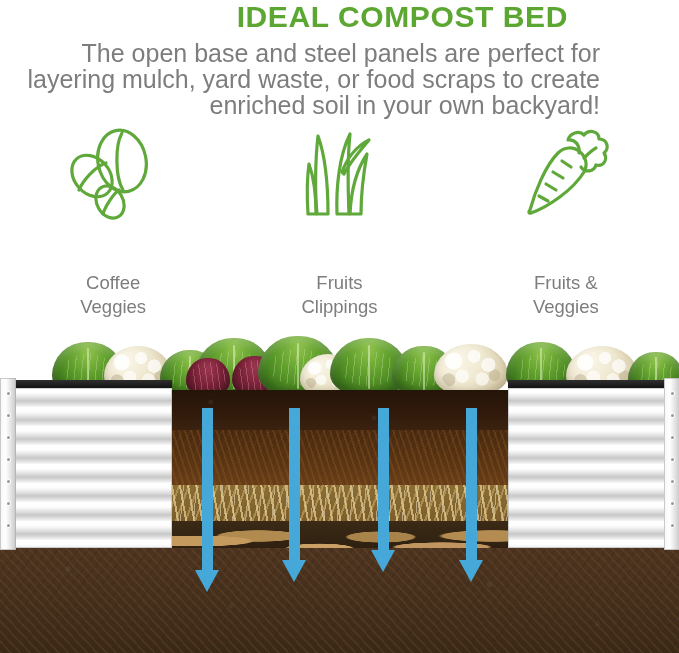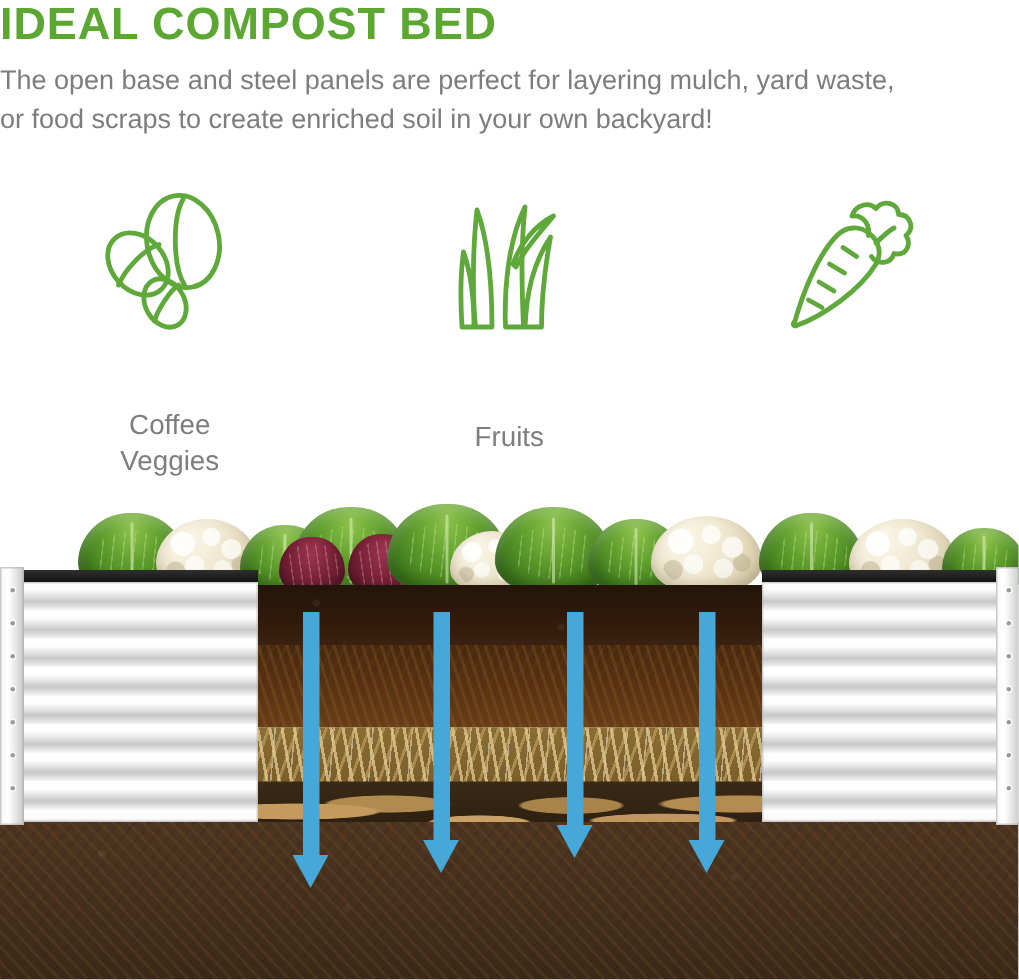--- a/index.html
+++ b/index.html
@@ -4,29 +4,29 @@
 <style>
   html,body{margin:0;padding:0;}
   body{
     width:679px;height:653px;overflow:hidden;background:#ffffff;
     font-family:"Liberation Sans", sans-serif;
     -webkit-font-smoothing:antialiased;
   }
   .page{position:relative;width:679px;height:653px;background:#fff;}
 
   
-  .header{position:absolute;left:0;top:0;width:568px;height:120px;text-align:left;}
+  .header{position:absolute;left:0;top:0;width:568px;height:120px;text-align:right;}
   .title{
     margin:0;padding-top:0px;
     font-size:30px;line-height:34px;font-weight:bold;letter-spacing:.6px;
     color:#5BA732;font-family:"Liberation Sans", sans-serif;
   }
   .subtitle{
     margin:6px auto 0;width:600px;
-    font-size:18px;line-height:26px;font-weight:300;
+    font-size:25px;line-height:26px;font-weight:300;
     color:#7d7d7d;font-family:"Liberation Sans", sans-serif;
   }
 
   
   .features{position:absolute;left:0;top:128px;width:679px;height:175px;display:flex;}
   .feature{flex:1;display:flex;flex-direction:column;align-items:center;gap:37px;}
   .feat-icon{height:100px;display:flex;align-items:center;justify-content:center;}
   .feat-label{
     margin-top:14px;text-align:center;
     font-size:18.5px;line-height:24px;font-weight:300;color:#7d7d7d;
@@ -212,34 +212,39 @@
         <svg class="ico" width="88" height="92" viewBox="0 0 88 92" fill="none" stroke="#5FA83A" stroke-width="3.2" stroke-linecap="round" stroke-linejoin="round">
           <path d="M30 86 L22 86 C20 66 20 34 23 8 C31 30 33 60 33 86 Z"></path>
           <path d="M51 86 L42 86 C41 60 44 28 55 6 C52 34 53 62 54 86 Z"></path>
           <path d="M21 86 L13 86 C12 70 12 50 14 36 C19 50 21 70 21 86 Z"></path>
           <path d="M64 86 L55 86 C56 64 60 44 72 26 C68 48 66 68 66 86 Z"></path>
           <path d="M47 44 C52 30 62 18 74 12 C64 24 55 34 49 46 Z"></path>
         </svg>
       </div>
       <div class="feat-label">
         <div>Fruits</div>
+        <div>Clippings</div>
       </div>
     </div>
 
     <div class="feature">
       <div class="feat-icon">
         <svg class="ico" width="96" height="92" viewBox="0 0 96 92" fill="none" stroke="#5FA83A" stroke-width="3.2" stroke-linecap="round" stroke-linejoin="round">
           <path d="M12 82 C10 84 11 86 13 85 C30 79 55 62 66 44 C70 37 68 29 62 24 C55 18 46 19 40 25 C27 38 17 64 12 82 Z"></path>
           <path d="M35 44 L45 50"></path>
           <path d="M28 56 L38 62"></path>
           <path d="M44 33 L53 39"></path>
           <path d="M21 68 L30 73"></path>
           <path d="M61 25 C62 17 57 11 50 12 C52 5 61 2 66 7 C71 1 81 3 81 11 C89 11 92 20 86 25 C90 31 86 39 78 37 C76 44 67 45 63 39"></path>
           <path d="M66 30 C70 26 74 22 78 20"></path>
         </svg>
+      </div>
+      <div class="feat-label">
+        <div>Fruits &amp;</div>
+        <div>Veggies</div>
       </div>
     </div>
 
   </div>
 
   <div class="hero">
 
     <div class="veg-band">
       <div class="veg cabbage" style="left:52px;width:72px;height:54px;"></div>
       <div class="veg cauli" style="left:104px;width:68px;height:50px;"></div>

